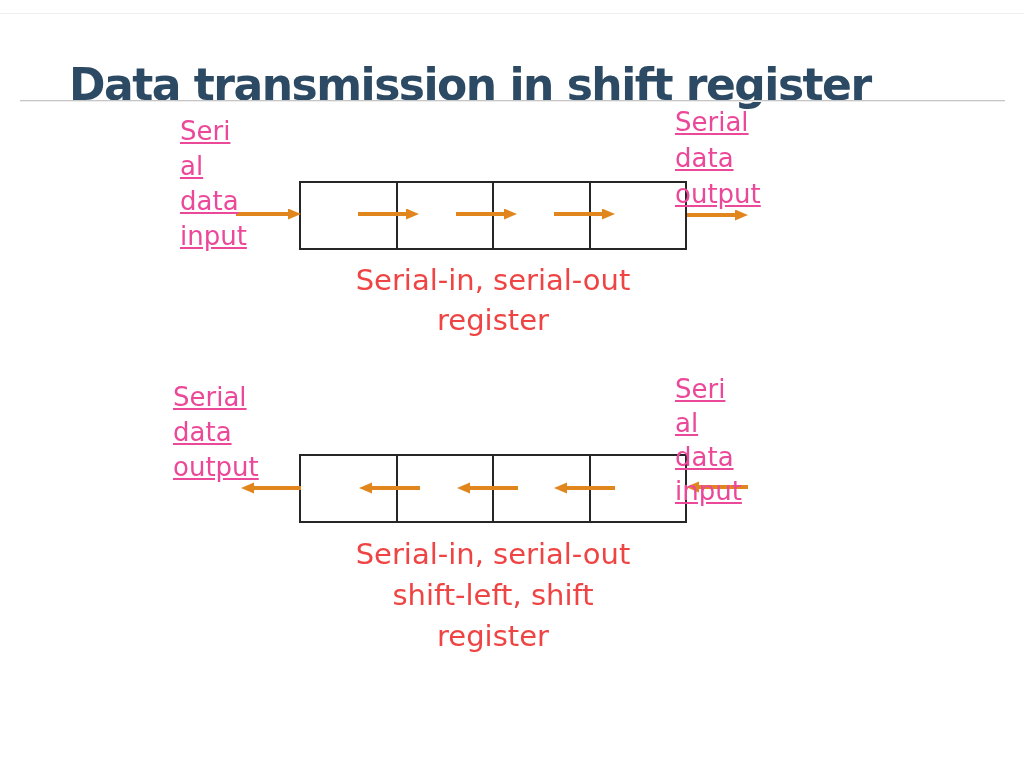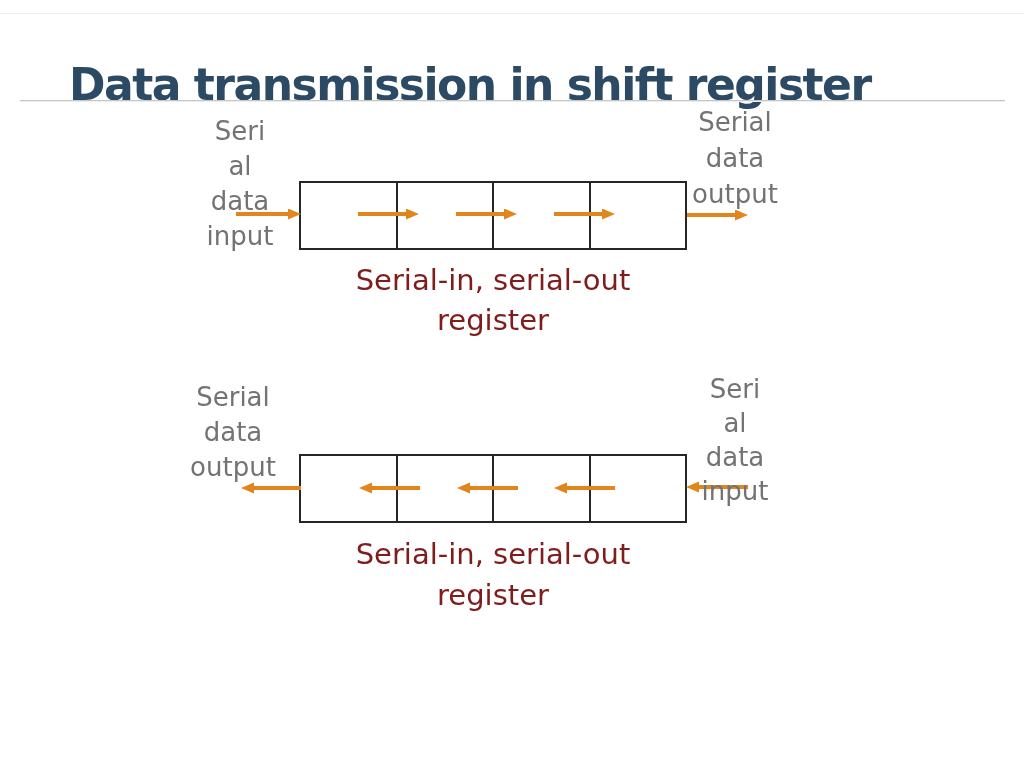--- a/index.html
+++ b/index.html
@@ -28,31 +28,31 @@
     position:absolute;width:384px;height:65px;
     border:2px solid #262626;background:#ffffff;
     display:flex;box-sizing:content-box;
   }
   .register-box .cell{flex:1 1 0;border-right:2px solid #262626;}
   .register-box .cell:last-child{border-right:none;}
   .box-top{left:299px;top:181px;}
   .box-bottom{left:299px;top:454px;}
   .arrow-layer{position:absolute;left:0;top:0;width:1024px;height:768px;pointer-events:none;}
   .diagram-label{
-    position:absolute;width:120px;text-align:center;
-    font-size:26px;color:#737373;
+    position:absolute;width:120px;
+    font-size:26px;color:#ec4899;text-decoration:underline;
   }
   .diagram-label span{display:block;}
   .label-top-left{left:180px;top:114px;line-height:35px;}
   .label-top-right{left:675px;top:104px;line-height:36px;}
   .label-bottom-left{left:173px;top:380px;line-height:35px;}
   .label-bottom-right{left:675px;top:372px;line-height:34px;}
   .caption{
     position:absolute;width:400px;text-align:center;
-    font-size:29px;color:#7f1d1d;
+    font-size:29px;color:#ef4444;
   }
   .caption span{display:block;}
   .caption-top{left:293px;top:260px;line-height:40px;}
   .caption-bottom{left:293px;top:534px;line-height:41px;}
 </style>
 </head>
 <body>
 
 <div class="slide">
 
@@ -117,16 +117,17 @@
     <span>output</span>
   </div>
   <div class="diagram-label label-bottom-right">
     <span>Seri</span>
     <span>al</span>
     <span>data</span>
     <span>input</span>
   </div>
   <div class="caption caption-bottom">
     <span>Serial-in, serial-out</span>
+    <span>shift-left, shift</span>
     <span>register</span>
   </div>
 
 </div>
 
 </body></html>

